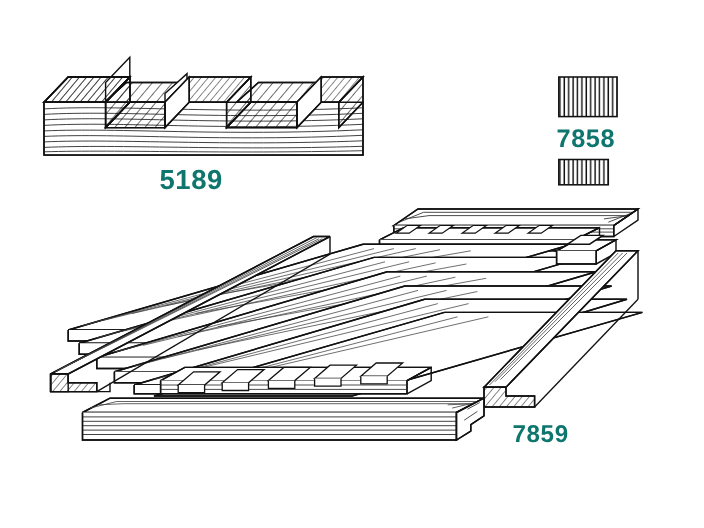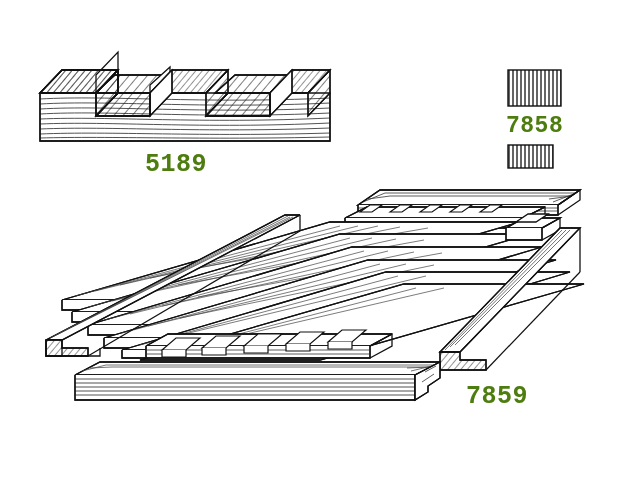--- a/index.html
+++ b/index.html
@@ -21,40 +21,40 @@
   #figure {
     position: absolute;
     left: 0;
     top: 0;
     width: 640px;
     height: 480px;
     display: block;
   }
   .label {
     position: absolute;
-    font-family: Liberation Mono, monospace;
+    font-family: Liberation Sans, sans-serif;
     font-weight: bold;
-    color: #4d7c0f;
+    color: #0f766e;
     white-space: nowrap;
     letter-spacing: 0.5px;
   }
   #label-7857 {
     left: 145px;
     top: 150px;
     font-size: 25px;
   }
   #label-7858 {
     left: 506px;
     top: 113px;
     font-size: 23px;
   }
   #label-7859 {
     left: 466px;
     top: 382px;
-    font-size: 25px;
+    font-size: 22px;
   }
 </style>
 </head>
 <body>
 
 <div id="stage">
 
   <svg id="figure" viewBox="0 0 640 480">
     <defs>
 

